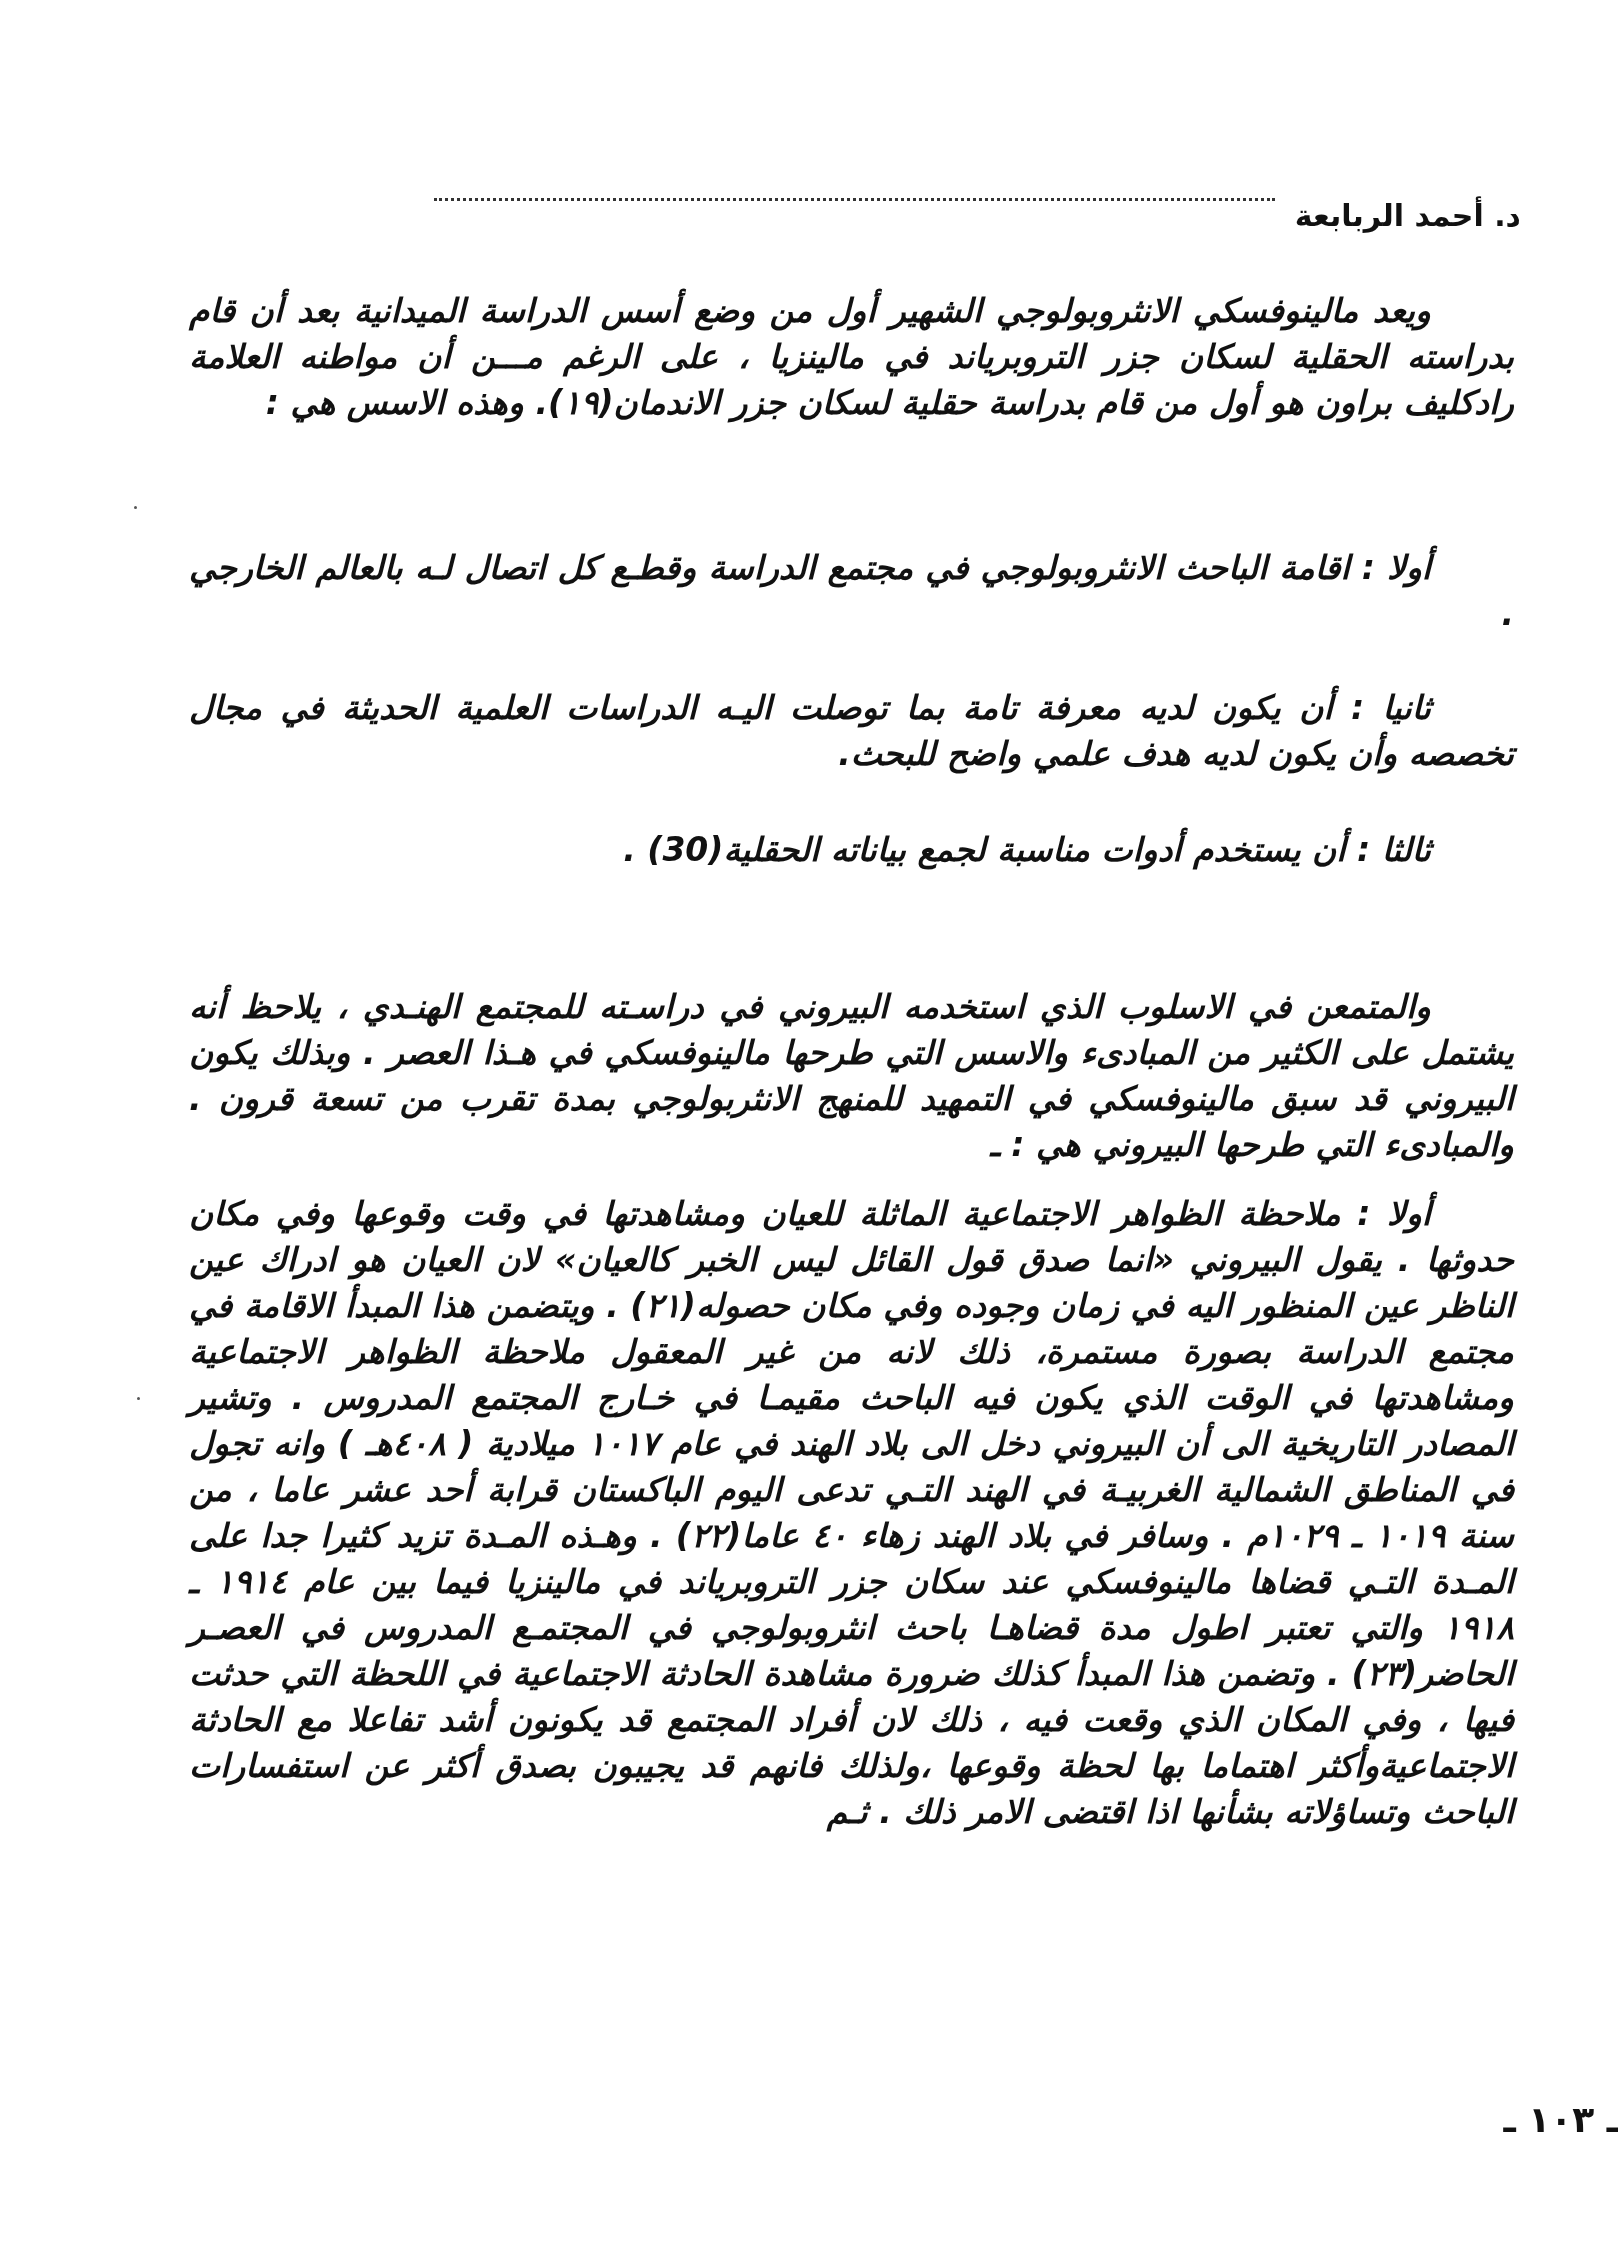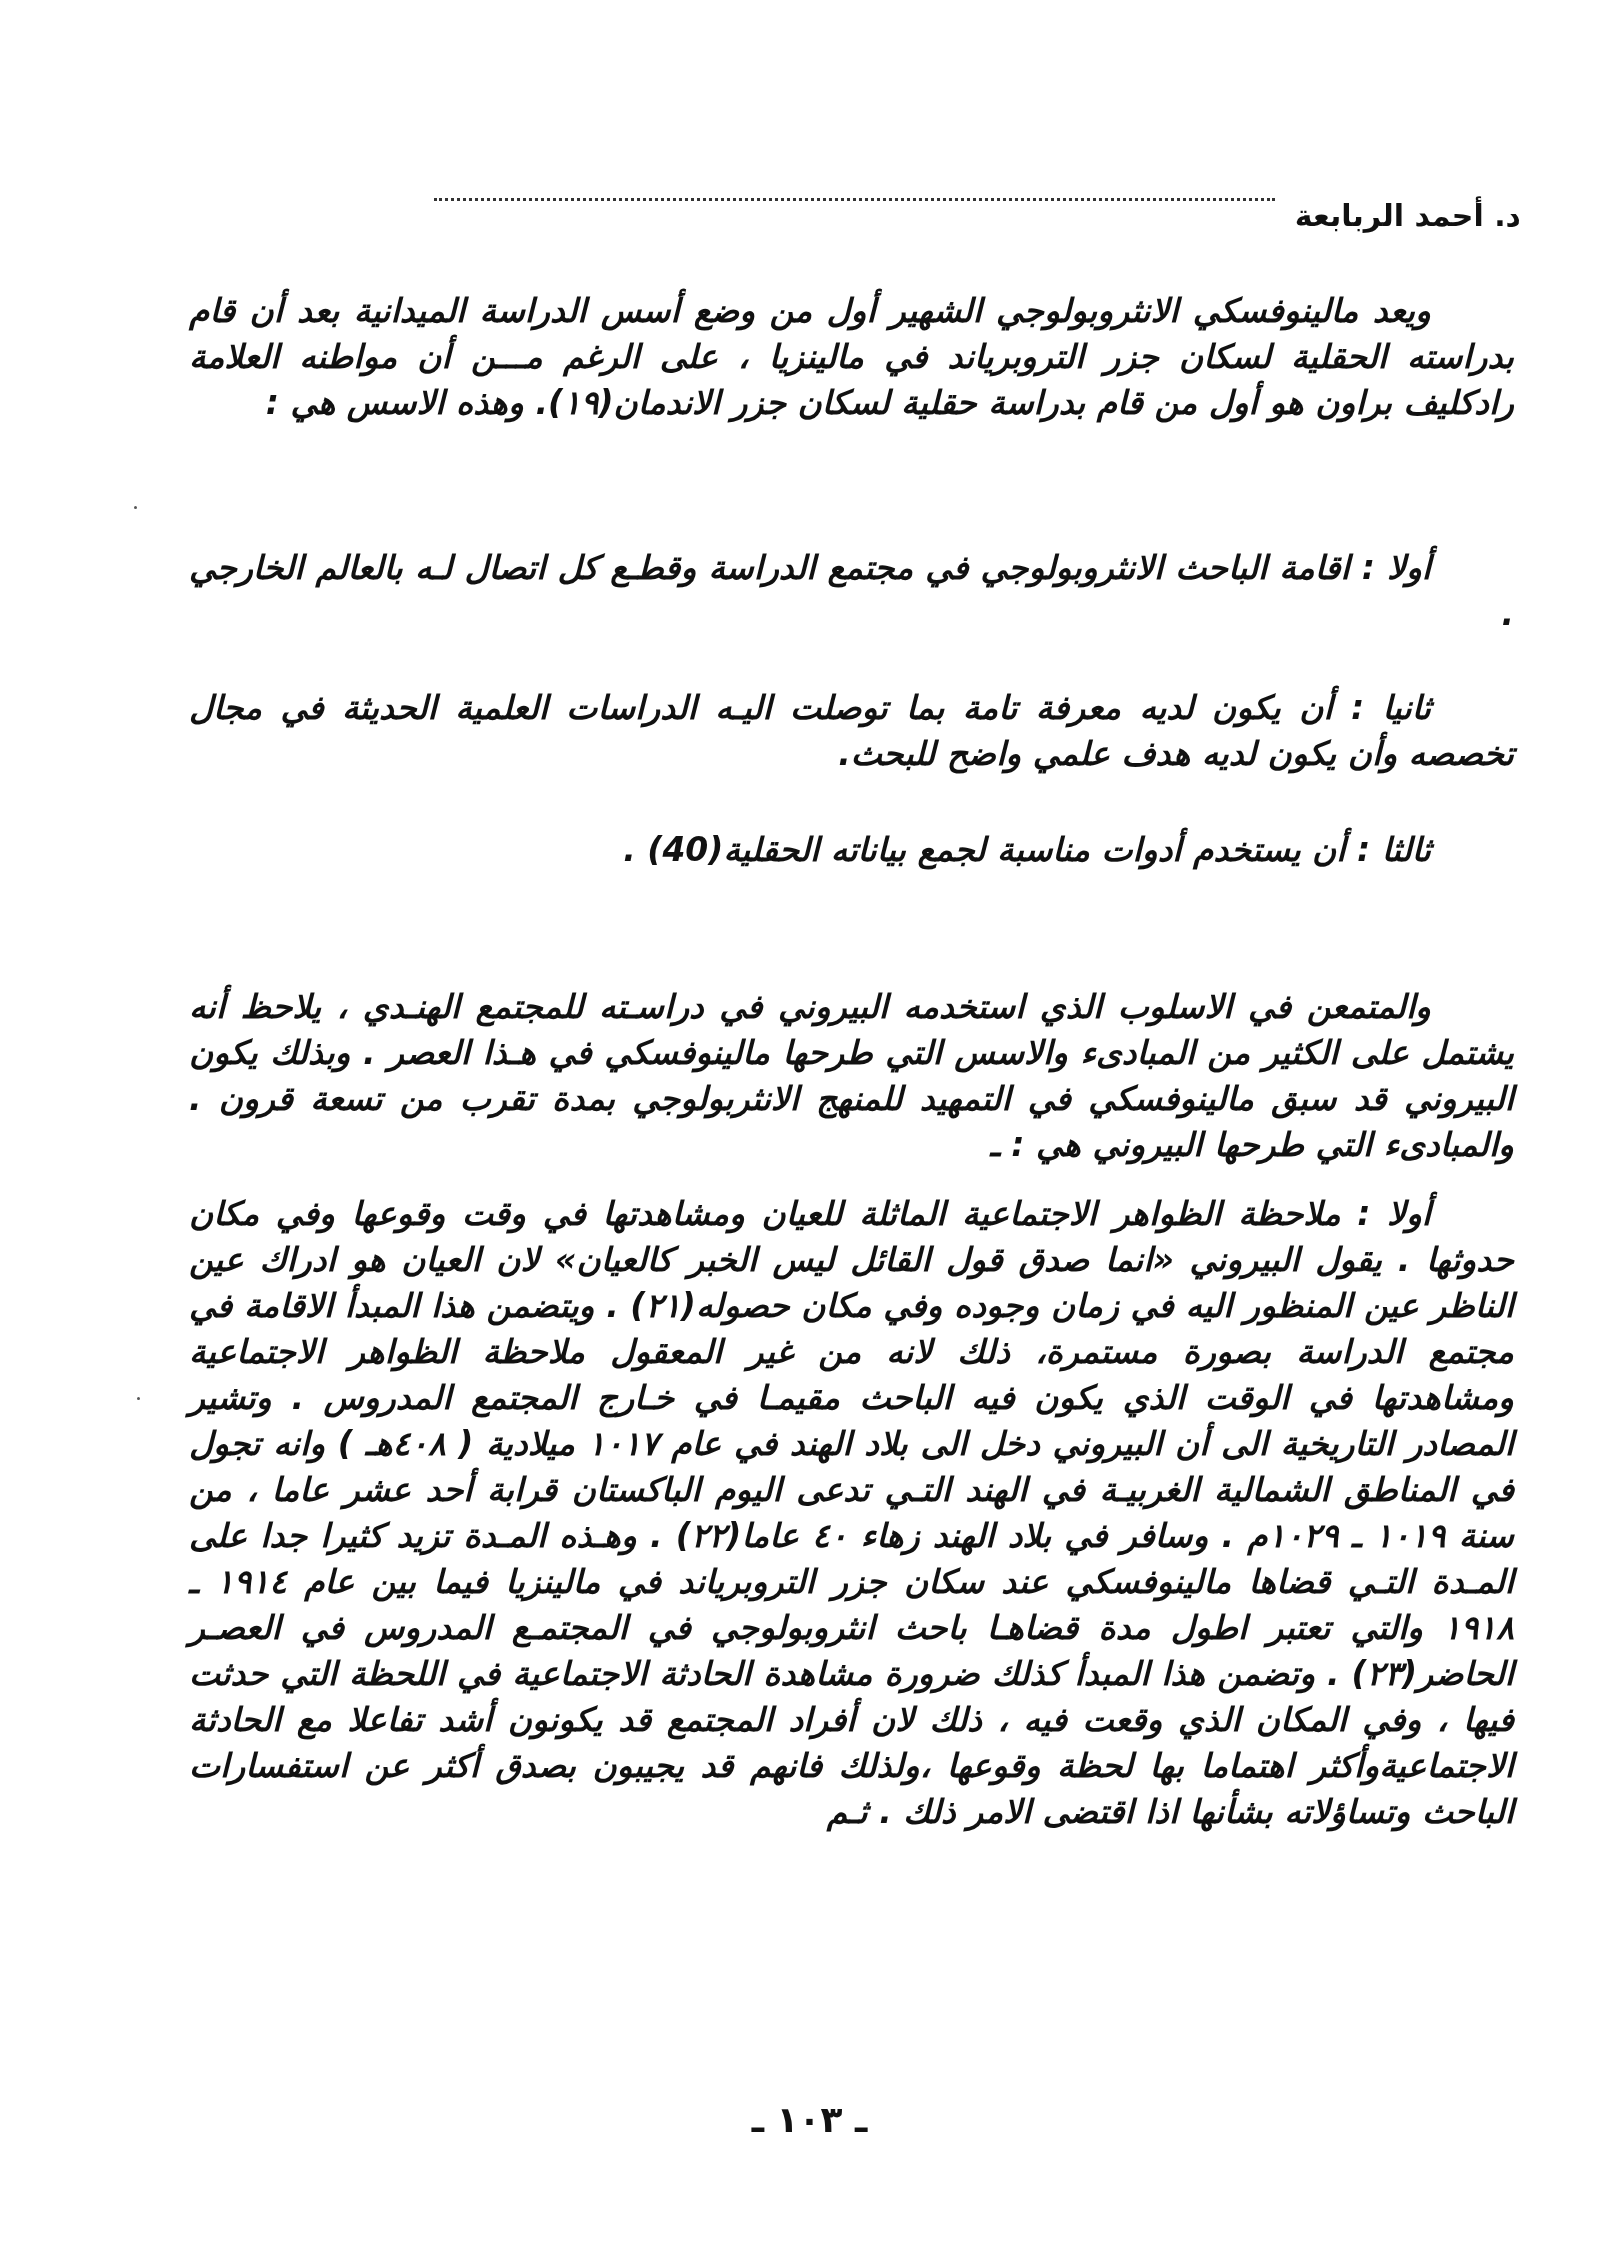--- a/index.html
+++ b/index.html
@@ -70,21 +70,20 @@
     .p6 { top: 1191px; line-height: 46px; }
     .p6 .lead {
       font-weight: 900;
       letter-spacing: 0;
     }
     .page-number {
       position: absolute;
       top: 2099px;
       left: 0;
       width: 1619px;
-      text-align: center;
       direction: rtl;
       font-size: 36px;
       font-weight: bold;
       font-family: "DejaVu Sans", sans-serif;
     }
     .stray-mark {
       position: absolute;
       width: 3px; height: 3px;
       background: #555;
       border-radius: 50%;
@@ -106,21 +105,21 @@
 
   <div class="body-text p2">
     <p class="para indent">أولا : اقامة الباحث الانثروبولوجي في مجتمع الدراسة وقطـع كل اتصال لـه بالعالم الخارجي .</p>
   </div>
 
   <div class="body-text p3">
     <p class="para indent">ثانيا : أن يكون لديه معرفة تامة بما توصلت اليـه الدراسات العلمية الحديثة في مجال تخصصه وأن يكون لديه هدف علمي واضح للبحث.</p>
   </div>
 
   <div class="body-text p4">
-    <p class="para indent">ثالثا : أن يستخدم أدوات مناسبة لجمع بياناته الحقلية(40) .</p>
+    <p class="para indent">ثالثا : أن يستخدم أدوات مناسبة لجمع بياناته الحقلية(30) .</p>
   </div>
 
   <div class="body-text p5">
     <p class="para indent">والمتمعن في الاسلوب الذي استخدمه البيروني في دراسـته للمجتمع الهنـدي ، يلاحظ أنه يشتمل على الكثير من المبادىء والاسس التي طرحها مالينوفسكي في هـذا العصر . وبذلك يكون البيروني قد سبق مالينوفسكي في التمهيد للمنهج الانثربولوجي بمدة تقرب من تسعة قرون . والمبادىء التي طرحها البيروني هي : ـ</p>
   </div>
 
   <div class="body-text p6">
     <p class="para indent"><span class="lead">أولا : ملاحظة الظواهر الاجتماعية الماثلة للعيان ومشاهدتها في وقت وقوعها وفي مكان حدوثها .</span><span> يقول البيروني «انما صدق قول القائل ليس الخبر كالعيان» لان العيان هو ادراك عين الناظر عين المنظور اليه في زمان وجوده وفي مكان حصوله(٢١) . ويتضمن هذا المبدأ الاقامة في مجتمع الدراسة بصورة مستمرة، ذلك لانه من غير المعقول ملاحظة الظواهر الاجتماعية ومشاهدتها في الوقت الذي يكون فيه الباحث مقيمـا في خـارج المجتمع المدروس . وتشير المصادر التاريخية الى أن البيروني دخل الى بلاد الهند في عام ١٠١٧ ميلادية ( ٤٠٨هـ ) وانه تجول في المناطق الشمالية الغربيـة في الهند التـي تدعى اليوم الباكستان قرابة أحد عشر عاما ، من سنة ١٠١٩ ـ ١٠٢٩م . وسافر في بلاد الهند زهاء ٤٠ عاما(٢٢) . وهـذه المـدة تزيد كثيرا جدا على المـدة التـي قضاها مالينوفسكي عند سكان جزر التروبرياند في مالينزيا فيما بين عام ١٩١٤ ـ ١٩١٨ والتي تعتبر اطول مدة قضاهـا باحث انثروبولوجي في المجتمـع المدروس في العصـر الحاضر(٢٣) . وتضمن هذا المبدأ كذلك ضرورة مشاهدة الحادثة الاجتماعية في اللحظة التي حدثت فيها ، وفي المكان الذي وقعت فيه ، ذلك لان أفراد المجتمع قد يكونون أشد تفاعلا مع الحادثة الاجتماعيةوأكثر اهتماما بها لحظة وقوعها ،ولذلك فانهم قد يجيبون بصدق أكثر عن استفسارات الباحث وتساؤلاته بشأنها اذا اقتضى الامر ذلك . ثـم</span></p>
   </div>
 

